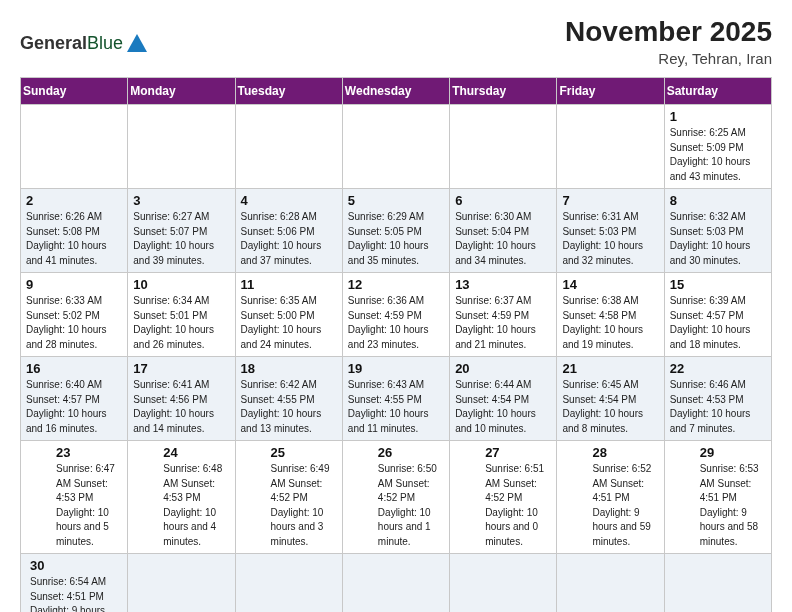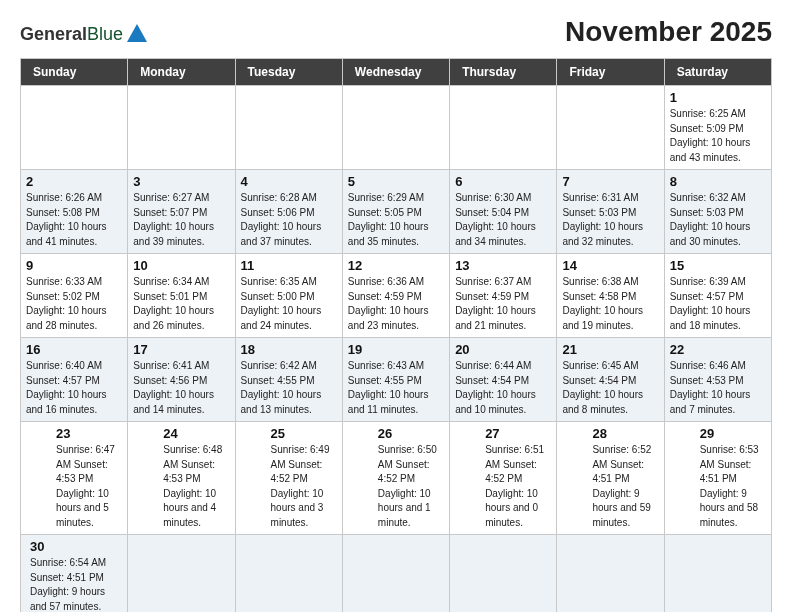--- a/index.html
+++ b/index.html
@@ -62,25 +62,25 @@
       font-size: 15px;
       color: #444;
       margin-top: 2px;
     }
     .calendar-table {
       width: 100%;
       border-collapse: collapse;
       font-size: 11px;
     }
     .calendar-table th {
-      background: #404040;
+      background: #701a75;
       color: #fff;
       font-weight: bold;
       text-align: left;
-      padding: 6px 12px;
+      padding: 6px 2px;
       border: 1px solid #c8c8c8;
       font-size: 12px;
     }
     .calendar-table td {
       border: 1px solid #c8c8c8;
       vertical-align: top;
       padding: 4px 5px;
       background: #fff;
       width: calc(100%/7);
       min-height: 70px;
@@ -112,20 +112,21 @@
   <div class="header">
     <div class="logo">
       <div class="logo-text">
         <span class="logo-general">General</span>
         <span class="logo-blue">Blue</span>
         <div class="logo-triangle"></div>
       </div>
     </div>
     <div class="title-block">
       <div class="title-month">November 2025</div>
+      <div class="title-location">Rey, Tehran, Iran</div>
     </div>
   </div>
 
   <table class="calendar-table">
     <thead>
       <tr>
       <th>Sunday</th>
           <th>Monday</th>
           <th>Tuesday</th>
           <th>Wednesday</th>

